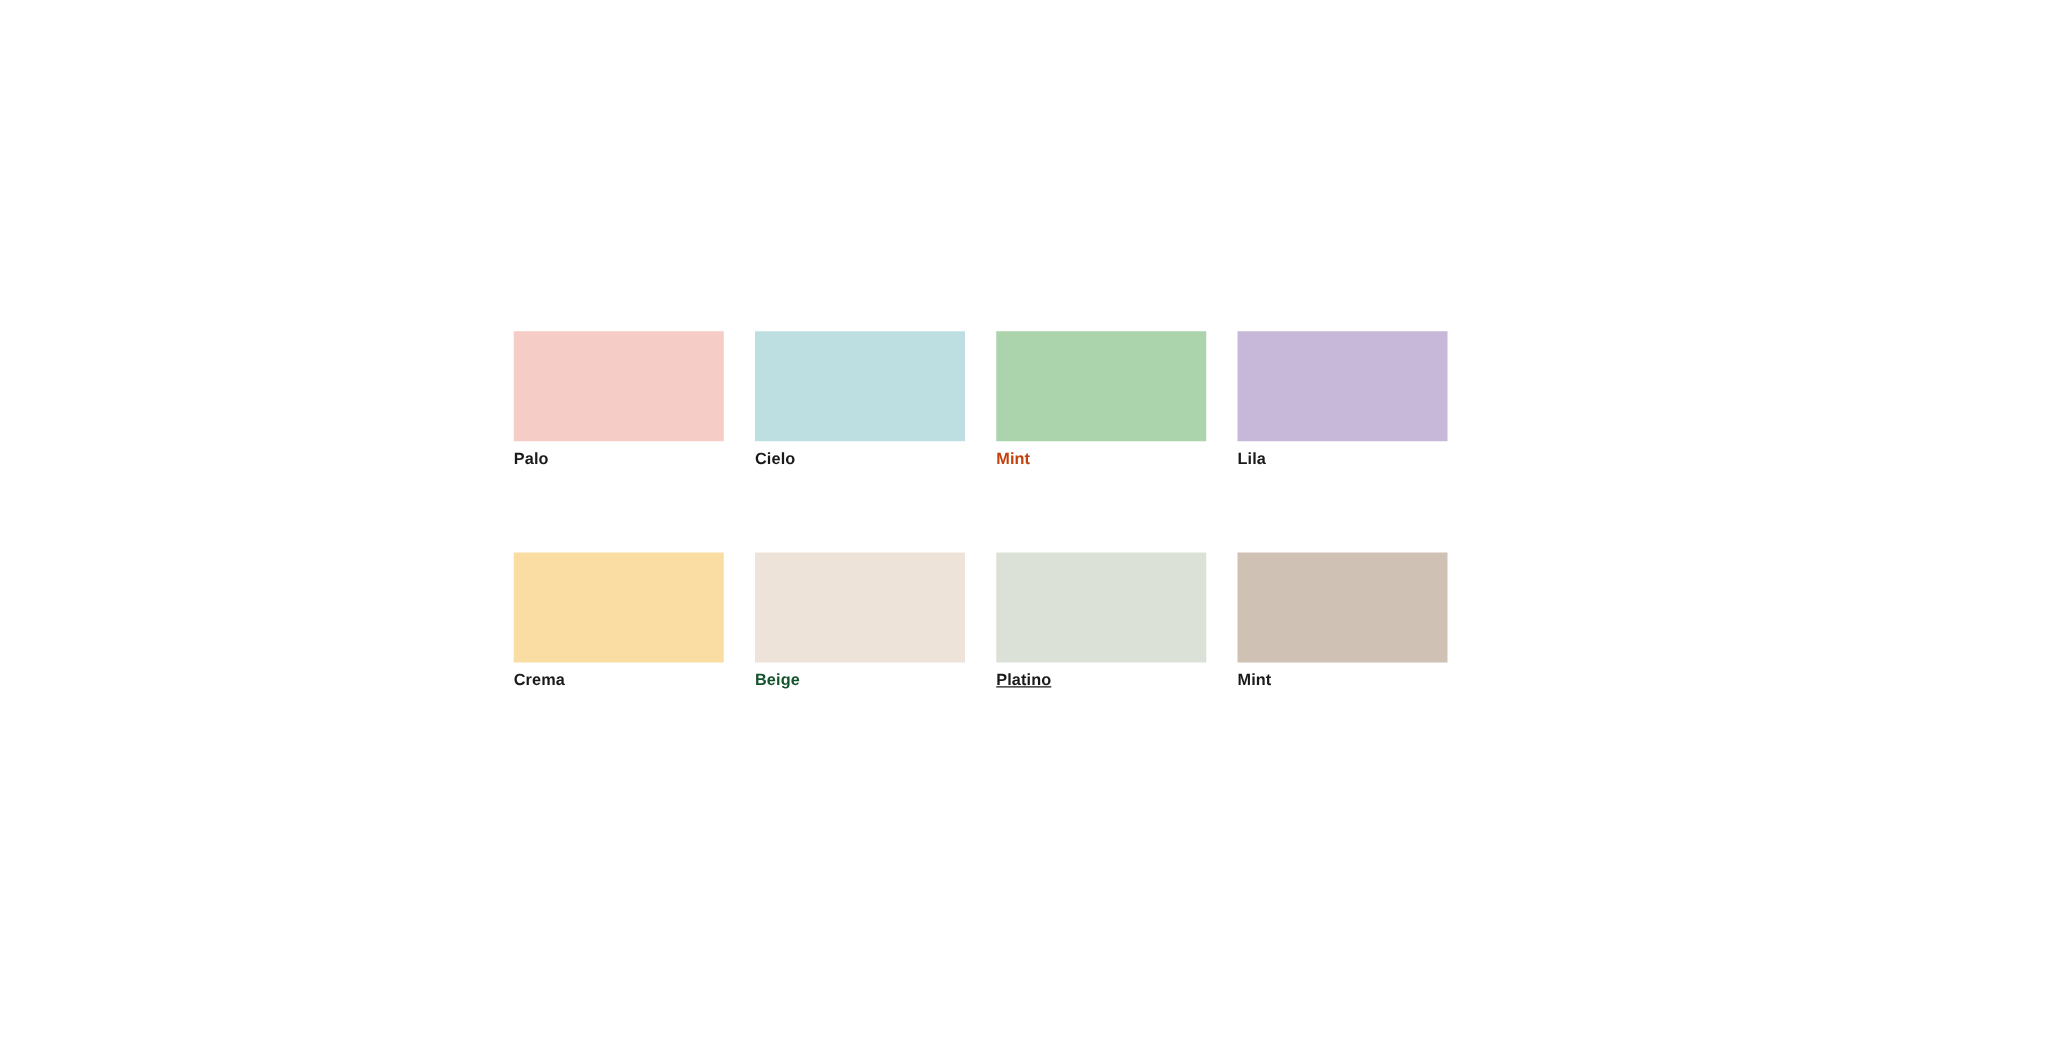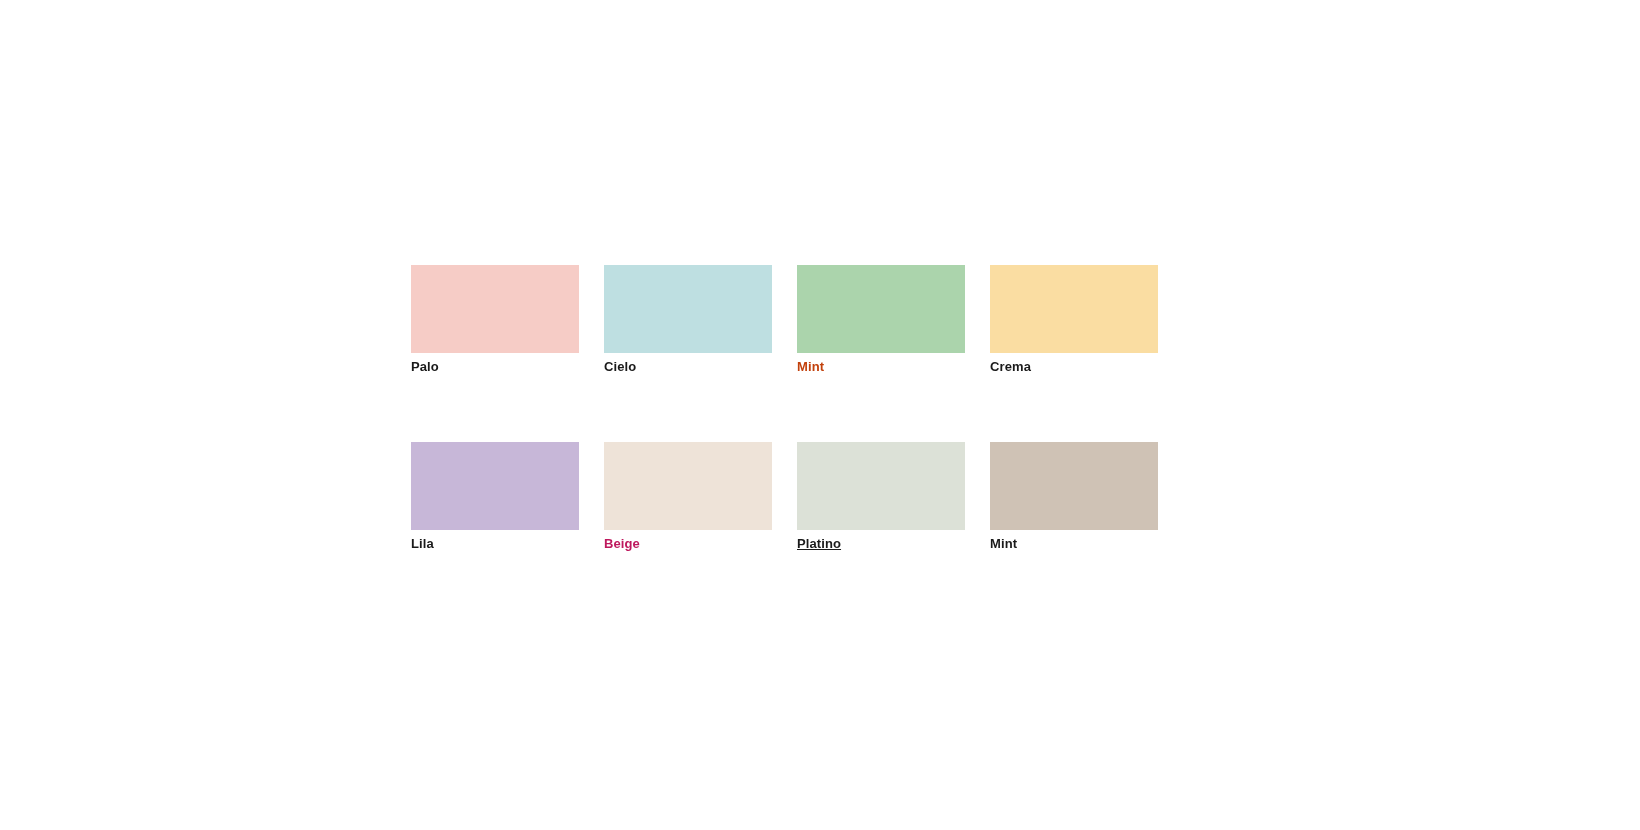--- a/index.html
+++ b/index.html
@@ -63,32 +63,32 @@
       <span class="swatch-chip" style="background-color: rgb(190, 223, 225);"></span>
       <span class="swatch-label" style="color: rgb(26, 26, 26);">Cielo</span>
     </div>
 
     <div class="swatch-cell">
       <span class="swatch-chip" style="background-color: rgb(171, 212, 172);"></span>
       <span class="swatch-label" style="color: #c2410c;">Mint</span>
     </div>
 
     <div class="swatch-cell">
+      <span class="swatch-chip" style="background-color: rgb(199, 183, 216);"></span>
+      <span class="swatch-label" style="color: rgb(26, 26, 26);">Lila</span>
+    </div>
+
+    <div class="swatch-cell">
       <span class="swatch-chip" style="background-color: rgb(250, 221, 162);"></span>
       <span class="swatch-label" style="color: rgb(26, 26, 26);">Crema</span>
     </div>
 
     <div class="swatch-cell">
-      <span class="swatch-chip" style="background-color: rgb(199, 183, 216);"></span>
-      <span class="swatch-label" style="color: rgb(26, 26, 26);">Lila</span>
-    </div>
-
-    <div class="swatch-cell">
       <span class="swatch-chip" style="background-color: rgb(238, 227, 216);"></span>
-      <span class="swatch-label" style="color: #be185d;">Beige</span>
+      <span class="swatch-label" style="color: #14532d;">Beige</span>
     </div>
 
     <div class="swatch-cell">
       <span class="swatch-chip" style="background-color: rgb(220, 225, 215);"></span>
       <span class="swatch-label" style="color: rgb(26, 26, 26); text-decoration: underline;">Platino</span>
     </div>
 
     <div class="swatch-cell">
       <span class="swatch-chip" style="background-color: rgb(207, 194, 181);"></span>
       <span class="swatch-label" style="color: rgb(26, 26, 26);">Mint</span>

